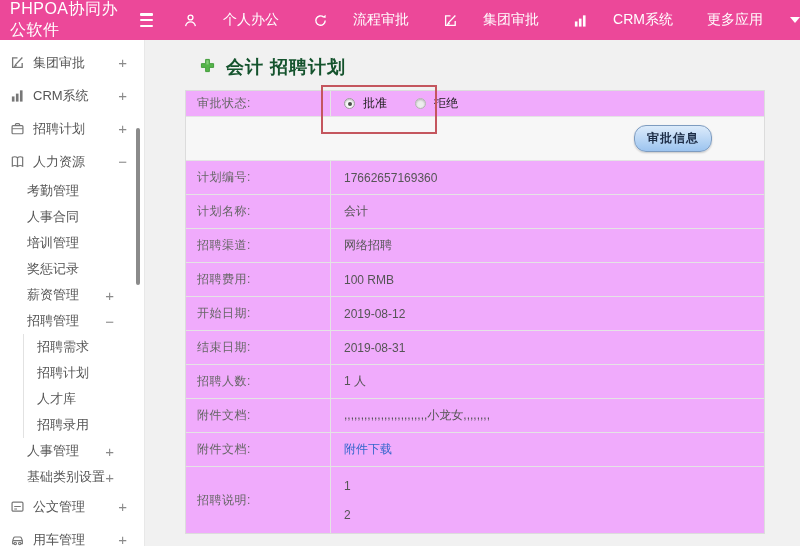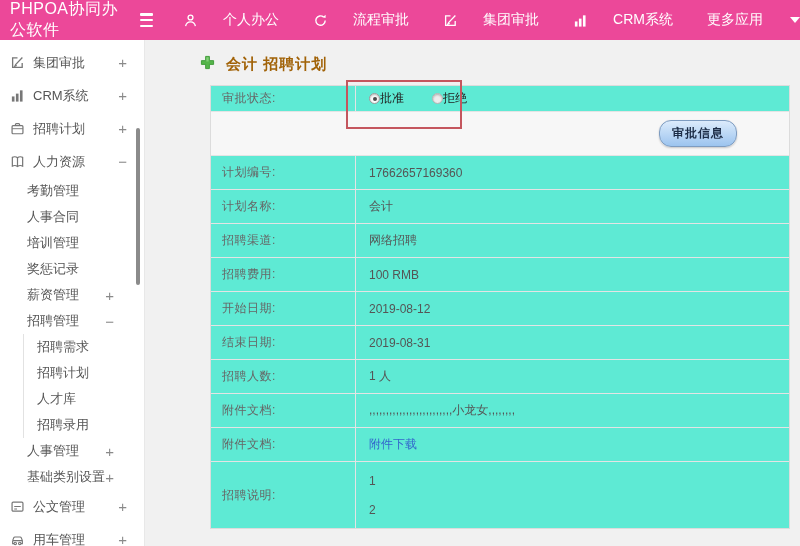--- a/index.html
+++ b/index.html
@@ -27,34 +27,34 @@
   .side-item.lvl1 { height:26px; padding-left:27px; }
   .side-item.lvl2 { height:26px; margin-left:23px; padding-left:13px; border-left:1px solid #e2e2e2; }
   .expand { position:absolute; color:#8a8a8a; font-size:15px; line-height:1; }
   .lvl0 .expand { right:17px; }
   .lvl1 .expand { right:30px; }
   .sidebar-scrollbar { position:absolute; right:4px; top:88px; width:4px; height:157px; background:#8b8b8b; border-radius:2px; }
 
   
   .content { flex:1; background:#f1f1f1; position:relative; overflow:hidden; }
   .page-title-row { margin:15px 0 11px 55px; display:flex; align-items:center; gap:11px; }
-  .page-title { font-size:15px; font-weight:bold; color:#a16207; letter-spacing:1px; }
-
-  .detail-table { margin-left:65px; width:580px; background:#5eead4; border:1px solid #dcdcdc; position:relative; }
+  .page-title { font-size:18px; font-weight:bold; color:#14532d; letter-spacing:1px; }
+
+  .detail-table { margin-left:40px; width:580px; background:#f0abfc; border:1px solid #dcdcdc; position:relative; }
   .trow { display:flex; border-bottom:1px solid #e4e4e4; min-height:34px; align-items:stretch; }
   .trow:last-child { border-bottom:none; }
   .tlabel { width:145px; flex:none; border-right:1px solid #e4e4e4; display:flex; align-items:center; padding-left:11px; font-size:12px; color:#666; letter-spacing:.5px; }
   .tvalue { flex:1; display:flex; align-items:center; padding-left:13px; font-size:12px; color:#555; }
   .trow.tall { min-height:66px; }
   .trow.tall .tvalue { flex-direction:column; align-items:flex-start; justify-content:center; gap:15px; }
   .vlink { color:#3366cc; cursor:pointer; text-decoration:none; }
 
   .status-row { min-height:26px; }
   .radio-group { display:flex; gap:28px; align-items:center; }
-  .radio { display:flex; align-items:center; font-size:12px; color:#222; cursor:pointer; }
+  .radio { display:flex; align-items:center; gap:8px; font-size:12px; color:#222; cursor:pointer; }
   .radio-dot { width:11px; height:11px; border-radius:50%; border:1px solid #9a9a9a; background:#fbfbfb; position:relative; box-shadow:inset 0 1px 2px rgba(0,0,0,.25); flex:none; }
   .radio-dot.checked::after { content:''; position:absolute; left:2.5px; top:2.5px; right:2.5px; bottom:2.5px; border-radius:50%; background:#4a4a4a; }
   .radio-dot.unchecked { background:#ededed; border-color:#b3b3b3; }
 
   .button-row { height:44px; background:#f7f7f7; display:flex; align-items:center; justify-content:flex-end; padding-right:52px; border-bottom:1px solid #e4e4e4; }
   .approve-info-btn { font-family:inherit; font-size:12px; font-weight:bold; color:#1c2c46; padding:4px 12px; border:1px solid #7e9cc0; border-radius:12px; background:linear-gradient(#dcebfb,#9cc4ef); cursor:pointer; box-shadow:0 1px 2px rgba(0,0,0,.2); letter-spacing:1px; }
 
   .annotation-box { position:absolute; left:135px; top:-6px; width:116px; height:49px; border:2px solid #c4565e; pointer-events:none; }
 </style>
 </head>

